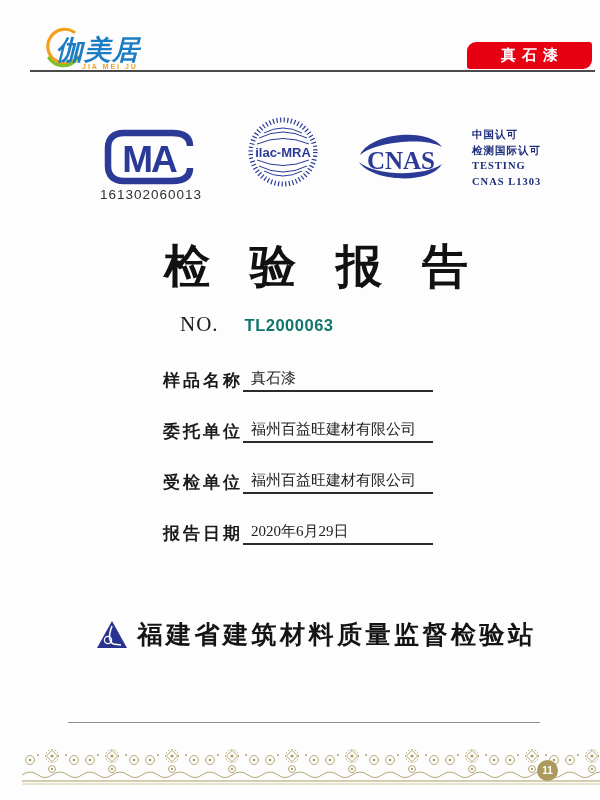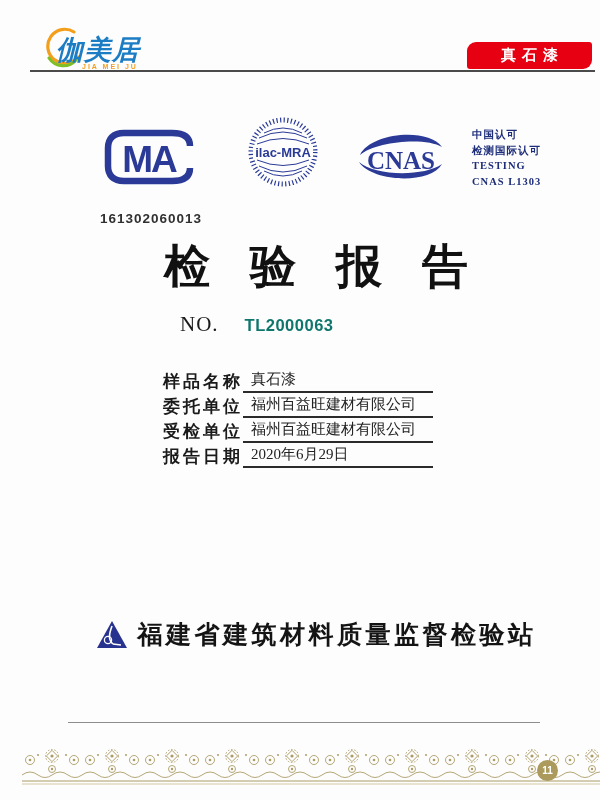--- a/index.html
+++ b/index.html
@@ -23,21 +23,21 @@
   .top-rule{position:absolute;left:30px;top:70px;width:565px;height:2px;background:#4a4a4a;}
   .badge{
     position:absolute;left:467px;top:42px;width:125px;height:27px;background:#e60012;
     border-radius:9px 3px 9px 3px;display:flex;align-items:center;justify-content:center;
     color:#fff;font-size:15px;font-weight:bold;letter-spacing:6px;padding-left:6px;box-sizing:border-box;
   }
   
   .cma-svg{position:absolute;left:104px;top:129px;}
   .cma-number{
     position:absolute;left:100px;top:187px;font-size:13.5px;color:#303030;
-    letter-spacing:1px;font-family:"Liberation Sans","DejaVu Sans",sans-serif;font-weight:bold;margin-top:24px;
+    letter-spacing:1px;font-family:"Liberation Sans","DejaVu Sans",sans-serif;font-weight:normal;
   }
   .ilac-svg{position:absolute;left:246px;top:115px;}
   .cnas-svg{position:absolute;left:356px;top:129px;}
   .cnas-captions{
     position:absolute;left:472px;top:127px;font-size:10.5px;line-height:15.5px;
     color:#1d2d7a;font-weight:bold;letter-spacing:1px;white-space:nowrap;
   }
   
   .report-title{
     position:absolute;left:0;top:236px;width:100%;text-align:center;
@@ -45,21 +45,21 @@
     box-sizing:border-box;white-space:nowrap;color:#111;
   }
   .no-row{position:absolute;left:180px;top:312px;display:flex;align-items:baseline;}
   .no-label{font-size:21px;letter-spacing:1px;}
   .no-value{
     margin-left:26px;font-size:16.5px;letter-spacing:0.5px;
     font-family:"Liberation Sans","DejaVu Sans",sans-serif;font-weight:bold;color:#0f766e;
   }
   
   .fields{position:absolute;left:163px;top:369px;}
-  .field-row{display:flex;align-items:center;height:25px;}
+  .field-row{display:flex;align-items:flex-start;height:25px;margin-bottom:26px;}
   .field-label{
     font-size:17px;font-weight:bold;letter-spacing:3px;white-space:nowrap;
     padding-bottom:1px;
   }
   .field-value{
     border-bottom:2px solid #2b2b2b;min-width:178px;padding:0 4px 2px 8px;
     font-size:15px;white-space:nowrap;color:#222;
   }
   
   .issuer{

